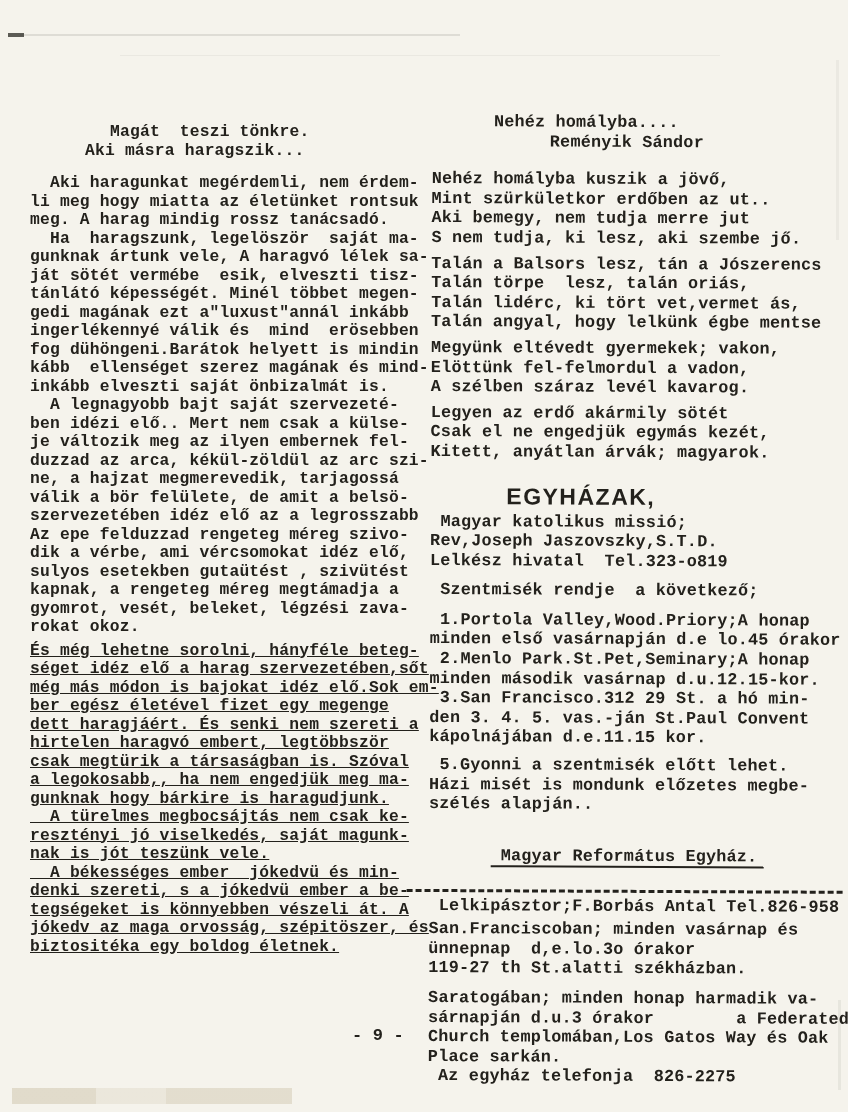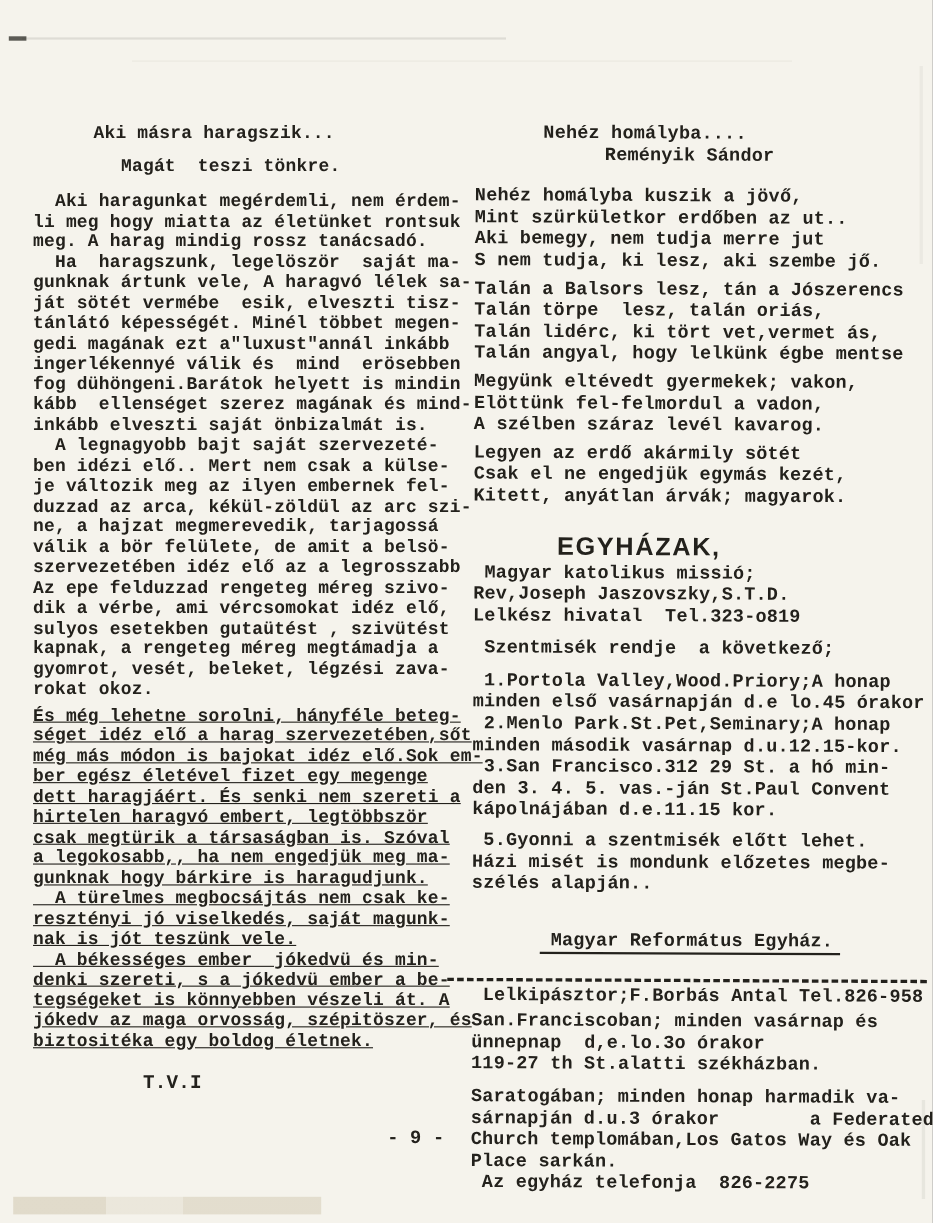--- a/index.html
+++ b/index.html
@@ -70,22 +70,22 @@
 <div class="page">
 
   <div class="art art-topdash"></div>
   <div class="art art-topline"></div>
   <div class="art art-topline2"></div>
   <div class="art art-bottomblocks"></div>
   <div class="art art-rightstreak"></div>
   <div class="art art-rightstreak2"></div>
 
   <div class="col-left">
+    <div class="mono l-title2">Magát  teszi tönkre.</div>
     <div class="mono l-title1">Aki másra haragszik...</div>
-    <div class="mono l-title2">Magát  teszi tönkre.</div>
     <div class="mono l-body">  Aki haragunkat megérdemli, nem érdem-
 li meg hogy miatta az életünket rontsuk
 meg. A harag mindig rossz tanácsadó.
   Ha  haragszunk, legelöször  saját ma-
 gunknak ártunk vele, A haragvó lélek sa-
 ját sötét vermébe  esik, elveszti tisz-
 tánlátó képességét. Minél többet megen-
 gedi magának ezt a"luxust"annál inkább
 ingerlékennyé válik és  mind  erösebben
 fog dühöngeni.Barátok helyett is mindin
@@ -114,21 +114,20 @@
 a legokosabb,, ha nem engedjük meg ma-
 gunknak hogy bárkire is haragudjunk.
   A türelmes megbocsájtás nem csak ke-
 resztényi jó viselkedés, saját magunk-
 nak is jót teszünk vele.
   A békességes ember  jókedvü és min-
 denki szereti, s a jókedvü ember a be-
 tegségeket is könnyebben vészeli át. A
 jókedv az maga orvosság, szépitöszer, és
 biztositéka egy boldog életnek.</div>
-    <div class="mono l-sig">T.V.I</div>
   </div>
 
   <div class="col-right">
     <div class="mono r-poemtitle">Nehéz homályba....</div>
     <div class="mono r-poemauthor">Reményik Sándor</div>
     <div class="mono r-stanza first">Nehéz homályba kuszik a jövő,
 Mint szürkületkor erdőben az ut..
 Aki bemegy, nem tudja merre jut
 S nem tudja, ki lesz, aki szembe jő.</div>
     <div class="mono r-stanza">Talán a Balsors lesz, tán a Jószerencs

